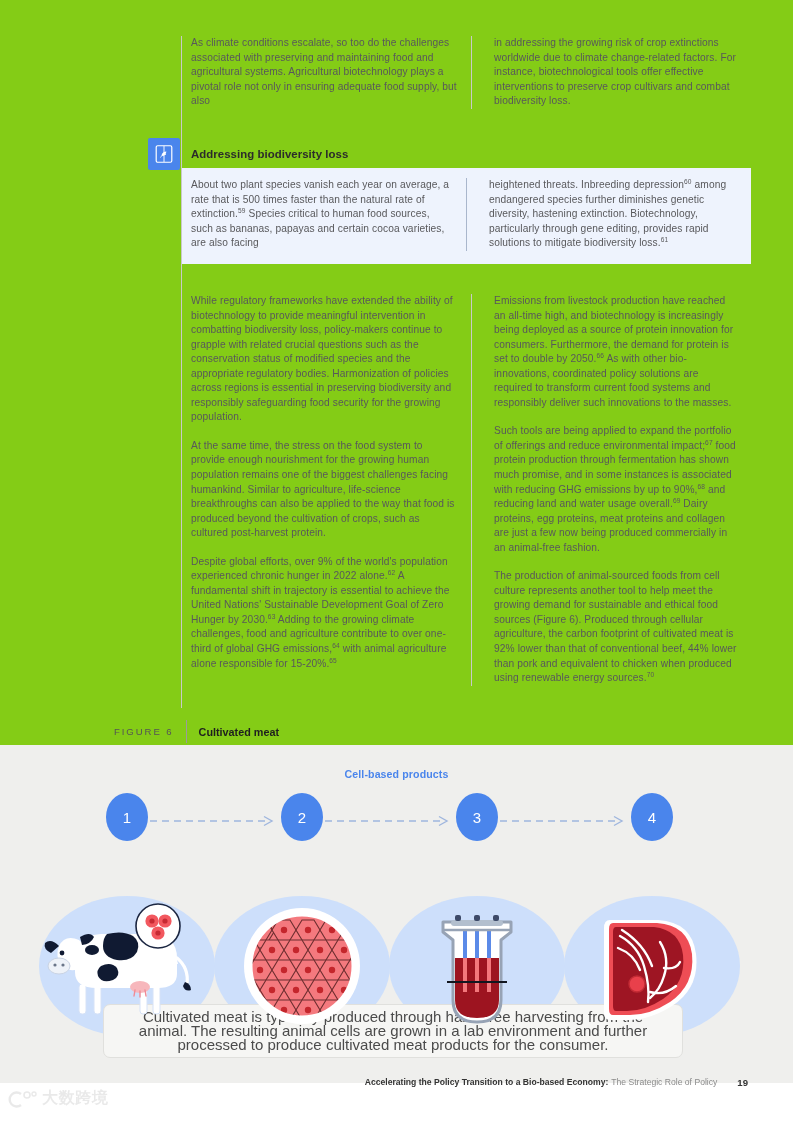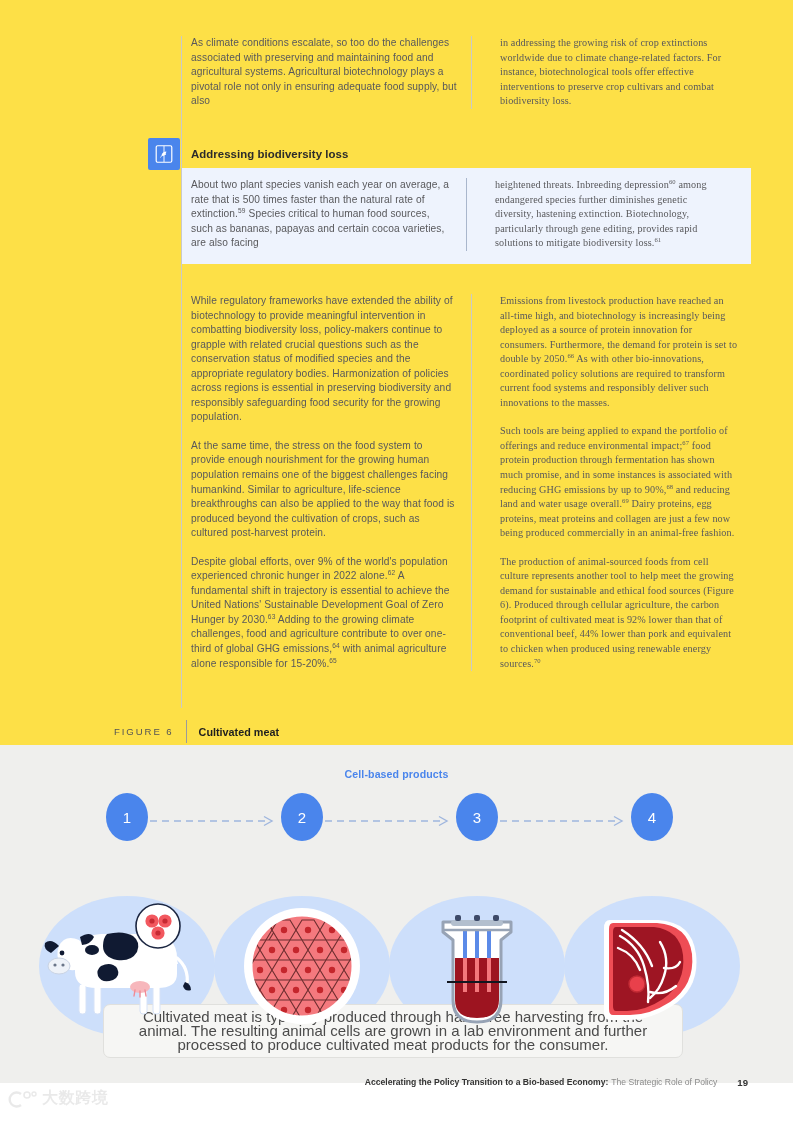--- a/index.html
+++ b/index.html
@@ -10,21 +10,21 @@
     font-family: "Liberation Sans", sans-serif;
     color: #4a4a4a;
     position: relative;
     overflow: hidden;
   }
 
   
   .page-body {
     position: absolute;
     left: 0; top: 0; width: 793px; height: 745px;
-    background: #fde047;
+    background: #84cc16;
   }
 
   
   .left-rule {
     position: absolute;
     left: 181px; top: 36px; width: 1px; height: 672px;
     background: #c9c9c9;
   }
 
   .cols {
@@ -32,21 +32,21 @@
     left: 191px; top: 36px; width: 560px;
   }
   .row { display: flex; width: 100%; }
   .col {
     width: 267px;
     font-size: 10.2px;
     line-height: 14.55px;
     color: #58585b;
     letter-spacing: 0.01em;
   }
-  .col.right { padding-left: 28px; margin-left: 13px; border-left: 1px solid #c9c9c9; font-family: Liberation Serif, serif; }
+  .col.right { padding-left: 22px; margin-left: 13px; border-left: 1px solid #c9c9c9; }
   .col p { margin: 0 0 14px 0; }
   .col p:last-child { margin-bottom: 0; }
   sup { font-size: 6.6px; vertical-align: super; line-height: 0; }
 
   
   .section-head {
     position: absolute;
     left: 148px; top: 135px; height: 38px;
     display: flex; align-items: center;
   }

